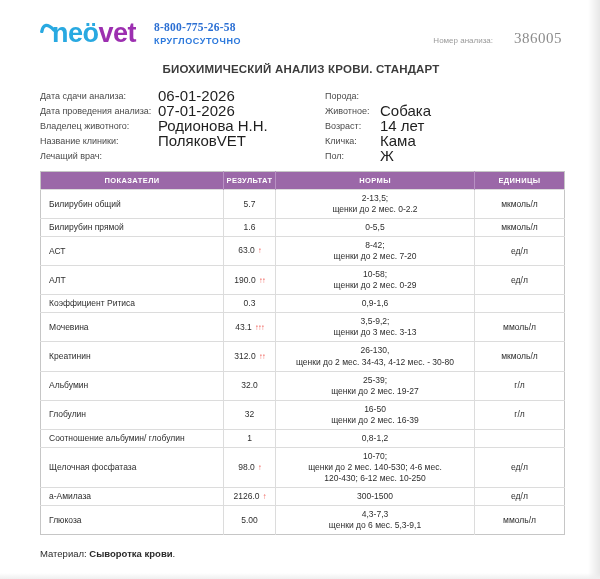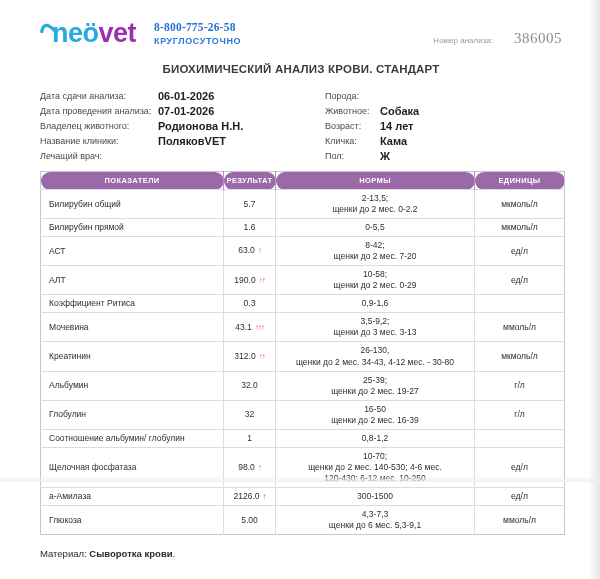--- a/index.html
+++ b/index.html
@@ -1,18 +1,18 @@
 <!DOCTYPE html>
 <html><head>
 <meta charset="utf-8">
 <style>
   * { margin: 0; padding: 0; box-sizing: border-box; }
   html,body { width: 600px; height: 579px; background: #ffffff; overflow: hidden;
     font-family: "Liberation Sans", sans-serif; }
-  .page { position: relative; width: 600px; height: 482px; padding: 16px 38px 0 40px; }
+  .page { position: relative; width: 600px; height: 579px; padding: 16px 38px 0 40px; }
 
   
   .top { display: flex; align-items: flex-start; }
   .logo { display: flex; align-items: flex-start; line-height: 1; margin-top: 4px; }
   .logo-swoosh { margin-right: -3px; margin-top: 0px; }
   .logo-text { font-size: 27px; font-weight: bold; letter-spacing: -0.5px; }
   .logo-neo { color: #29a9e1; }
   .logo-vet { color: #9c2fb0; }
   .phone-block { margin-left: 18px; margin-top: 5px; }
   .phone-number { font-family: "Liberation Serif", serif; font-weight: bold;
@@ -28,28 +28,28 @@
 
   
   .info { display: flex; margin-top: 13px; }
   .info-col { display: flex; flex-direction: column; }
   .info-col.left { width: 285px; }
   .info-col.right { flex: 1; }
   .info-row { display: flex; height: 15px; align-items: center; }
   .info-label { font-size: 9px; color: #4a4a4a; }
   .left .info-label { width: 118px; }
   .right .info-label { width: 55px; }
-  .info-value { font-size: 11px; font-weight: bold; color: #1f1f1f; }
+  .info-value { font-size: 15px; font-weight: normal; color: #1f1f1f; }
 
   
   table { border-collapse: collapse; table-layout: fixed; width: 524px; margin-top: 8px;
     border: 1px solid #c6c6c6; }
   col.w-name { width: 183px; } col.w-res { width: 52px; } col.w-norm { width: 199px; } col.w-unit { width: 90px; }
   thead th { background: #9b68a8; color: #ffffff; font-size: 7.5px; font-weight: bold;
-    letter-spacing: 0.4px; padding: 4px 2px; border-left: 1px solid #b document891c3; border-radius: 9px; }
+    letter-spacing: 0.4px; padding: 4px 2px; border-left: 1px solid #b document891c3; }
   thead th { border-left: 1px solid #b891c3; }
   thead th:first-child { border-left: none; }
   tbody td { border-top: 1px solid #dcdcdc; border-left: 1px solid #dcdcdc;
     font-size: 8.5px; color: #2e2e2e; padding: 3px 4px; line-height: 1.3; vertical-align: middle; }
   tbody td:first-child { border-left: none; }
   td.c-name { text-align: left; padding-left: 8px; }
   td.c-res { text-align: center; }
   td.c-norm { text-align: center; white-space: pre-line; }
   td.c-unit { text-align: center; }
   .arrows { color: #f0665f; font-size: 8px; margin-left: 3px; letter-spacing: -1px; }

